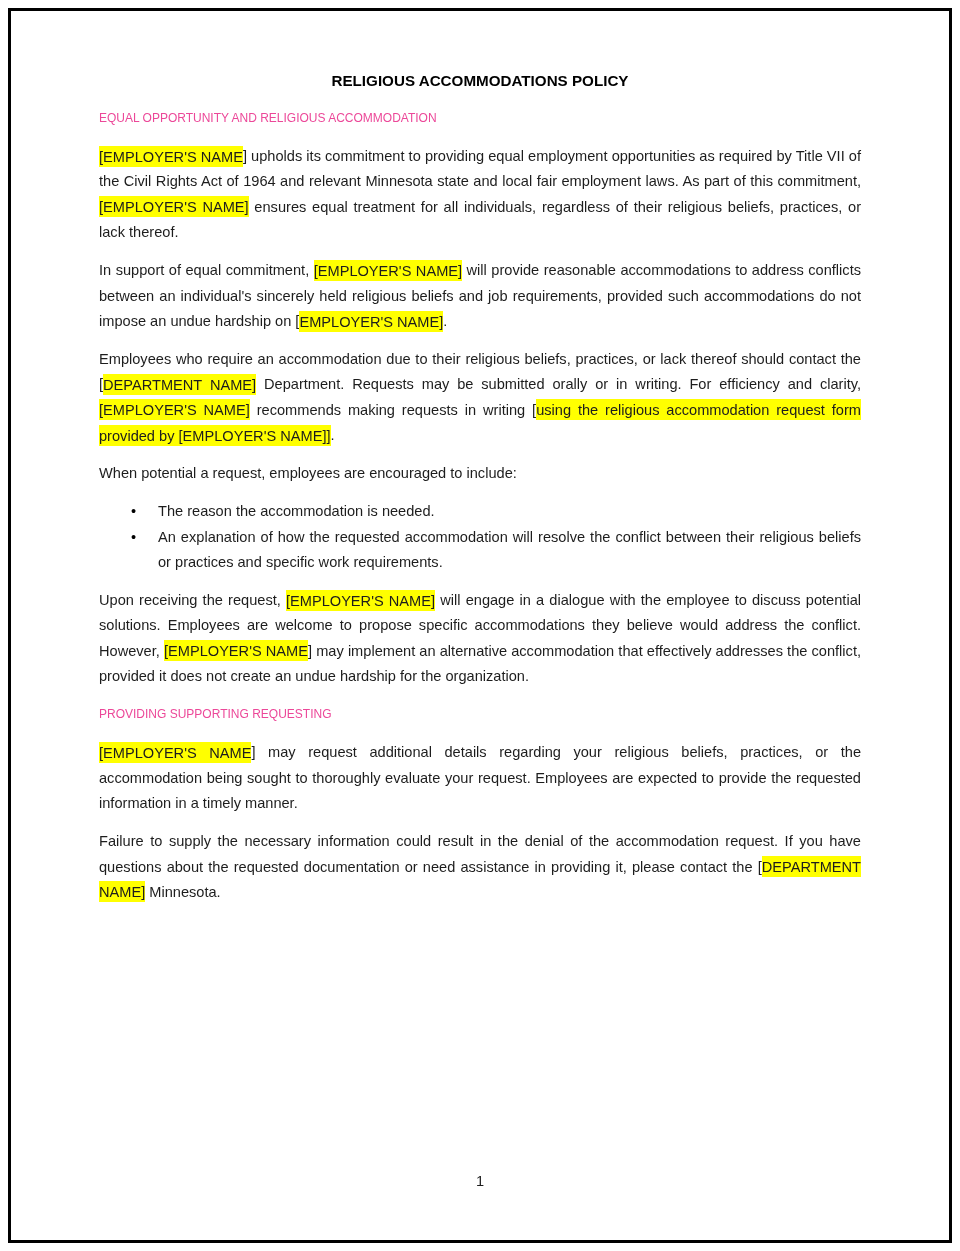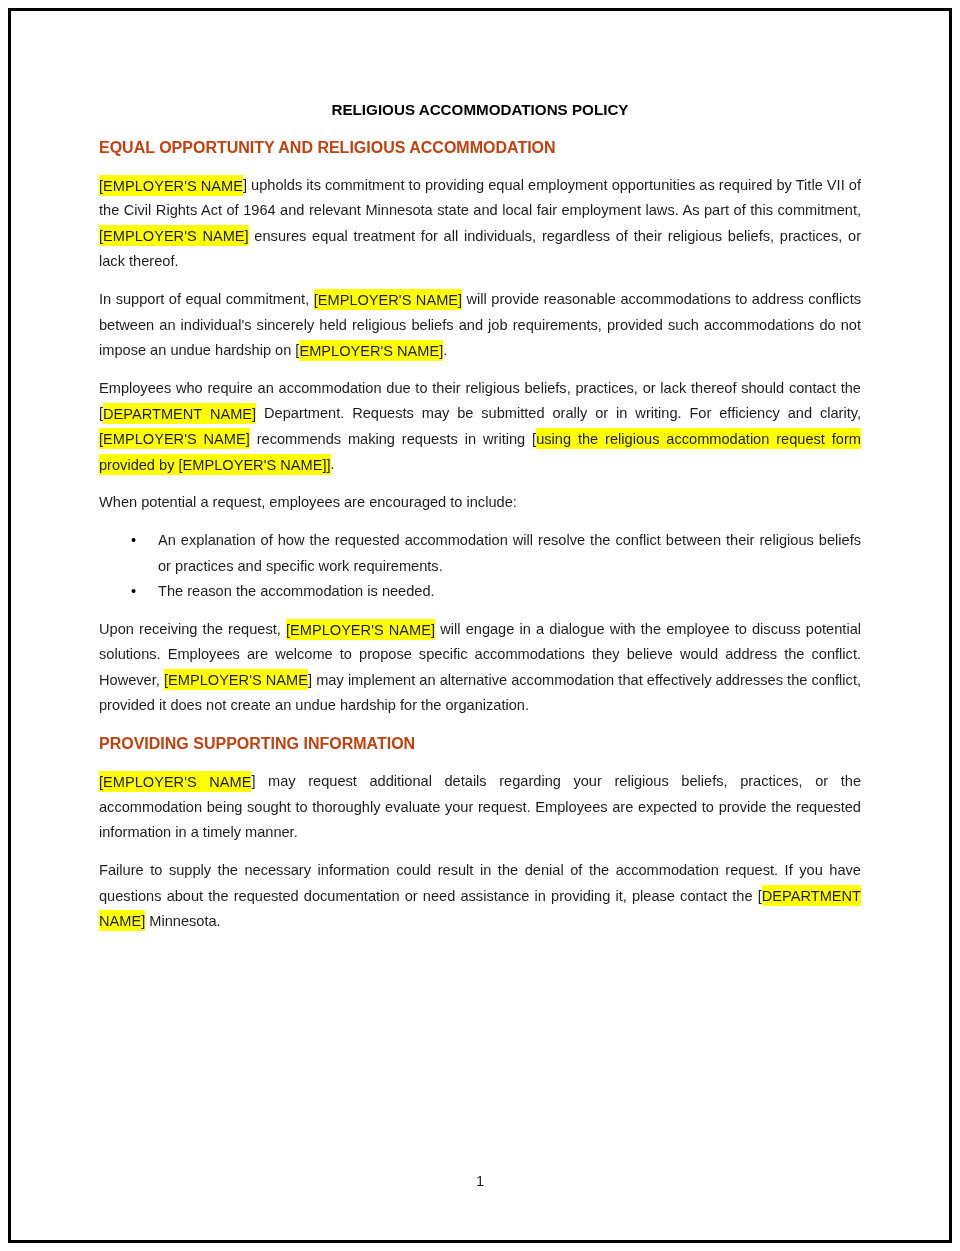--- a/index.html
+++ b/index.html
@@ -13,38 +13,38 @@
   .page-border {
     position: absolute;
     left: 8px; top: 8px; right: 8px; bottom: 8px;
     border: 3px solid #000000;
     pointer-events: none;
   }
   .doc {
     position: absolute;
     left: 0; top: 0;
     width: 960px;
-    padding: 97px 99px 0 99px;
+    padding: 68px 99px 0 99px;
     box-sizing: border-box;
     color: #1d1d1d;
     font-size: 14.6px;
     line-height: 25.4px;
   }
   .title {
     font-size: 15.2px;
     font-weight: bold;
     color: #000000;
     text-align: center;
     margin: 0 0 12.6px 0;
     line-height: 25.4px;
   }
   .heading {
-    font-size: 16px;
-    font-weight: bold;
-    color: #c2410c;
+    font-size: 12px;
+    font-weight: normal;
+    color: #ec4899;
     margin: 0 0 12.6px 0;
     line-height: 25.4px;
   }
   .para {
     margin: 0 0 12.6px 0;
     text-align: justify;
   }
   .hl {
     background: var(--hl, #ffff00);
     padding: 2.5px 0;
@@ -84,23 +84,23 @@
 
 <div class="doc">
   <h1 class="title">RELIGIOUS ACCOMMODATIONS POLICY</h1>
   <main id="doc-body">
       <h2 class="heading">EQUAL OPPORTUNITY AND RELIGIOUS ACCOMMODATION</h2>
       <p class="para"><span class="hl">[EMPLOYER'S NAME</span><span>] upholds its commitment to providing equal employment opportunities as required by Title VII of the Civil Rights Act of 1964 and relevant Minnesota state and local fair employment laws. As part of this commitment, </span><span class="hl">[EMPLOYER'S NAME]</span><span> ensures equal treatment for all individuals, regardless of their religious beliefs, practices, or lack thereof.</span></p>
       <p class="para"><span>In support of equal commitment, </span><span class="hl">[EMPLOYER'S NAME]</span><span> will provide reasonable accommodations to address conflicts between an individual's sincerely held religious beliefs and job requirements, provided such accommodations do not impose an undue hardship on [</span><span class="hl">EMPLOYER'S NAME]</span><span>.</span></p>
       <p class="para"><span>Employees who require an accommodation due to their religious beliefs, practices, or lack thereof should contact the [</span><span class="hl">DEPARTMENT NAME]</span><span> Department. Requests may be submitted orally or in writing. For efficiency and clarity, </span><span class="hl">[EMPLOYER'S NAME]</span><span> recommends making requests in writing [</span><span class="hl">using the religious accommodation request form provided by [EMPLOYER'S NAME]]</span><span>.</span></p>
       <p class="para"><span>When potential a request, employees are encouraged to include:</span></p>
       <ul class="bullets">
+        <li>The reason the accommodation is needed.</li>
         <li>An explanation of how the requested accommodation will resolve the conflict between their religious beliefs or practices and specific work requirements.</li>
-        <li>The reason the accommodation is needed.</li>
       </ul>
       <p class="para"><span>Upon receiving the request, </span><span class="hl">[EMPLOYER'S NAME]</span><span> will engage in a dialogue with the employee to discuss potential solutions. Employees are welcome to propose specific accommodations they believe would address the conflict. However, </span><span class="hl">[EMPLOYER'S NAME</span><span>] may implement an alternative accommodation that effectively addresses the conflict, provided it does not create an undue hardship for the organization.</span></p>
-      <h2 class="heading">PROVIDING SUPPORTING INFORMATION</h2>
+      <h2 class="heading">PROVIDING SUPPORTING REQUESTING</h2>
       <p class="para"><span class="hl">[EMPLOYER'S NAME</span><span>] may request additional details regarding your religious beliefs, practices, or the accommodation being sought to thoroughly evaluate your request. Employees are expected to provide the requested information in a timely manner.</span></p>
       <p class="para"><span>Failure to supply the necessary information could result in the denial of the accommodation request. If you have questions about the requested documentation or need assistance in providing it, please contact the [</span><span class="hl">DEPARTMENT NAME]</span><span> Minnesota.</span></p>
     </main>
 </div>
 
 <div class="page-number">1</div>
 
 </body></html>

